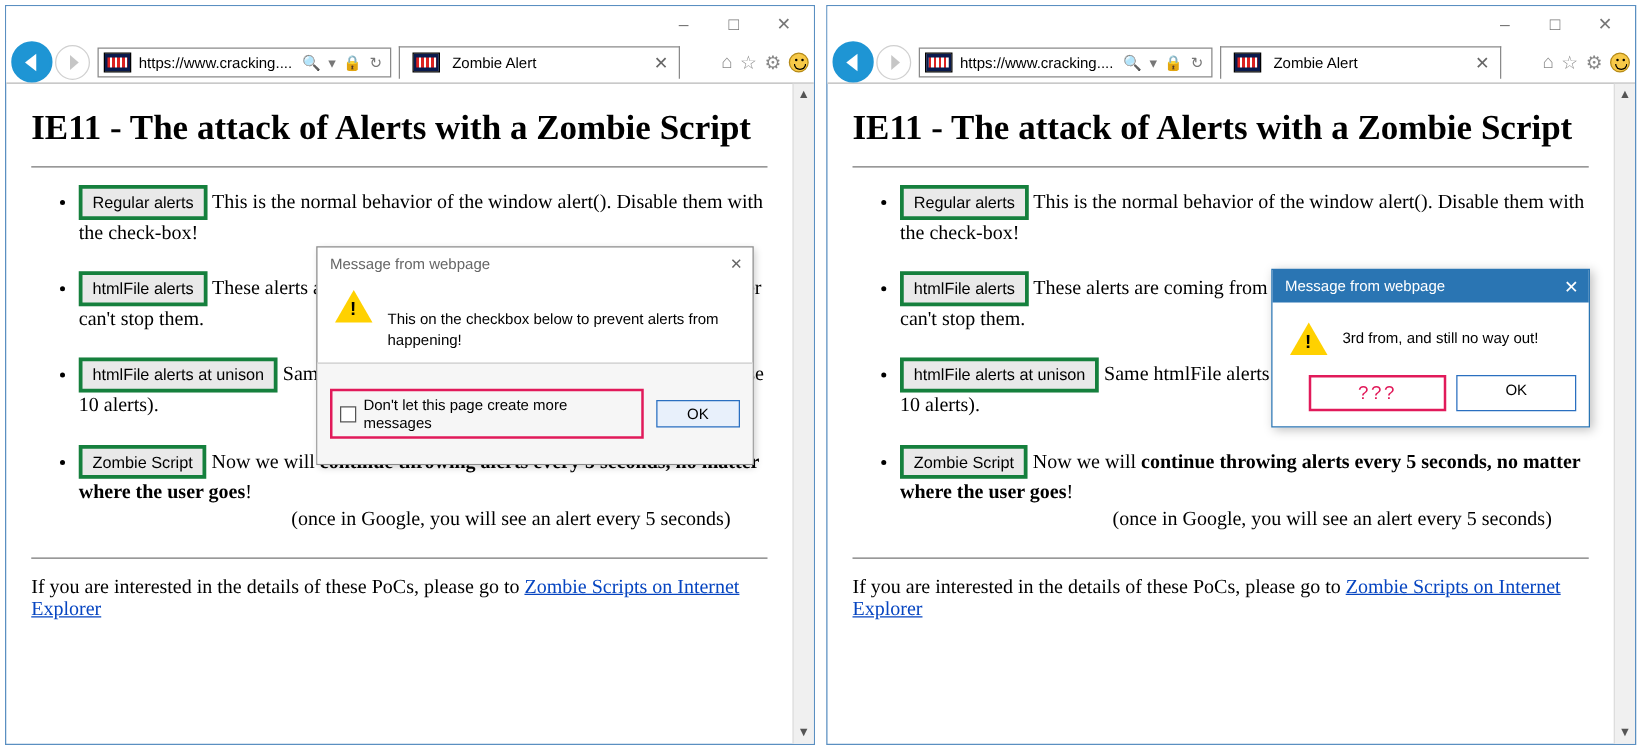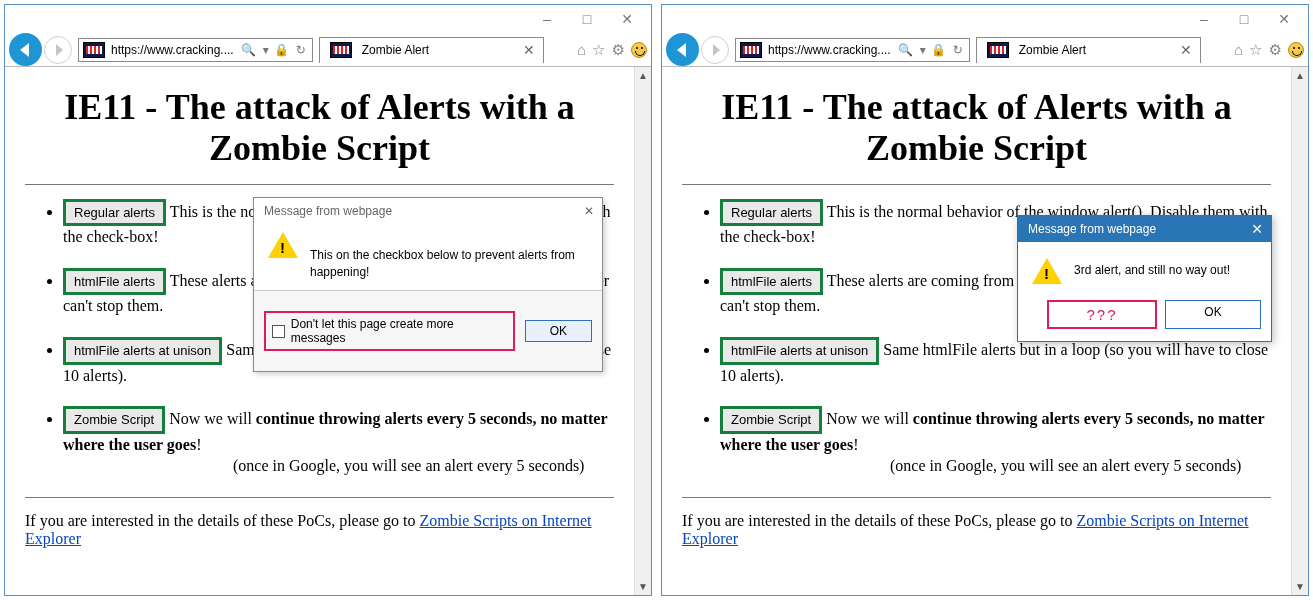--- a/index.html
+++ b/index.html
@@ -153,25 +153,24 @@
     display: flex;
   }
   .page {
     flex: 1;
     padding: 10px 20px 10px 20px;
     font-family: "Times New Roman", serif;
     font-size: 16px;
     overflow: hidden;
   }
   .page h1 {
-    font-size: 36px;
+    font-size: 28px;
     font-weight: bold;
     margin: 10px 0 8px 0;
     line-height: 1.15;
-    text-align: center;
   }
   hr { border: none; border-top: 1px solid #777; margin: 14px 0; }
   ul { margin: 8px 0; padding-left: 38px; }
   li { margin-bottom: 20px; line-height: 1.35; }
   .btn {
     font-family: "Segoe UI","MS Sans Serif",sans-serif;
     font-size: 13px;
     padding: 2px 8px;
     border: 3px solid #15803d;
     background: #e9e9e9;
@@ -385,21 +384,21 @@
       <div class="sb-arrow">▼</div>
     </div>
 
     <div class="dlg-modern" style="right:36px;top:148px">
       <div class="ttl">
         <span>Message from webpage</span>
         <span class="x">✕</span>
       </div>
       <div class="body">
         <div class="warn-tri"></div>
-        <div>3rd alert, and still no way out!</div>
+        <div>3rd from, and still no way out!</div>
       </div>
       <div class="footer">
         <div class="qmark">???</div>
         <div class="ok-btn2">OK</div>
       </div>
     </div>
   </div>
 </div>
 
 </body></html>

